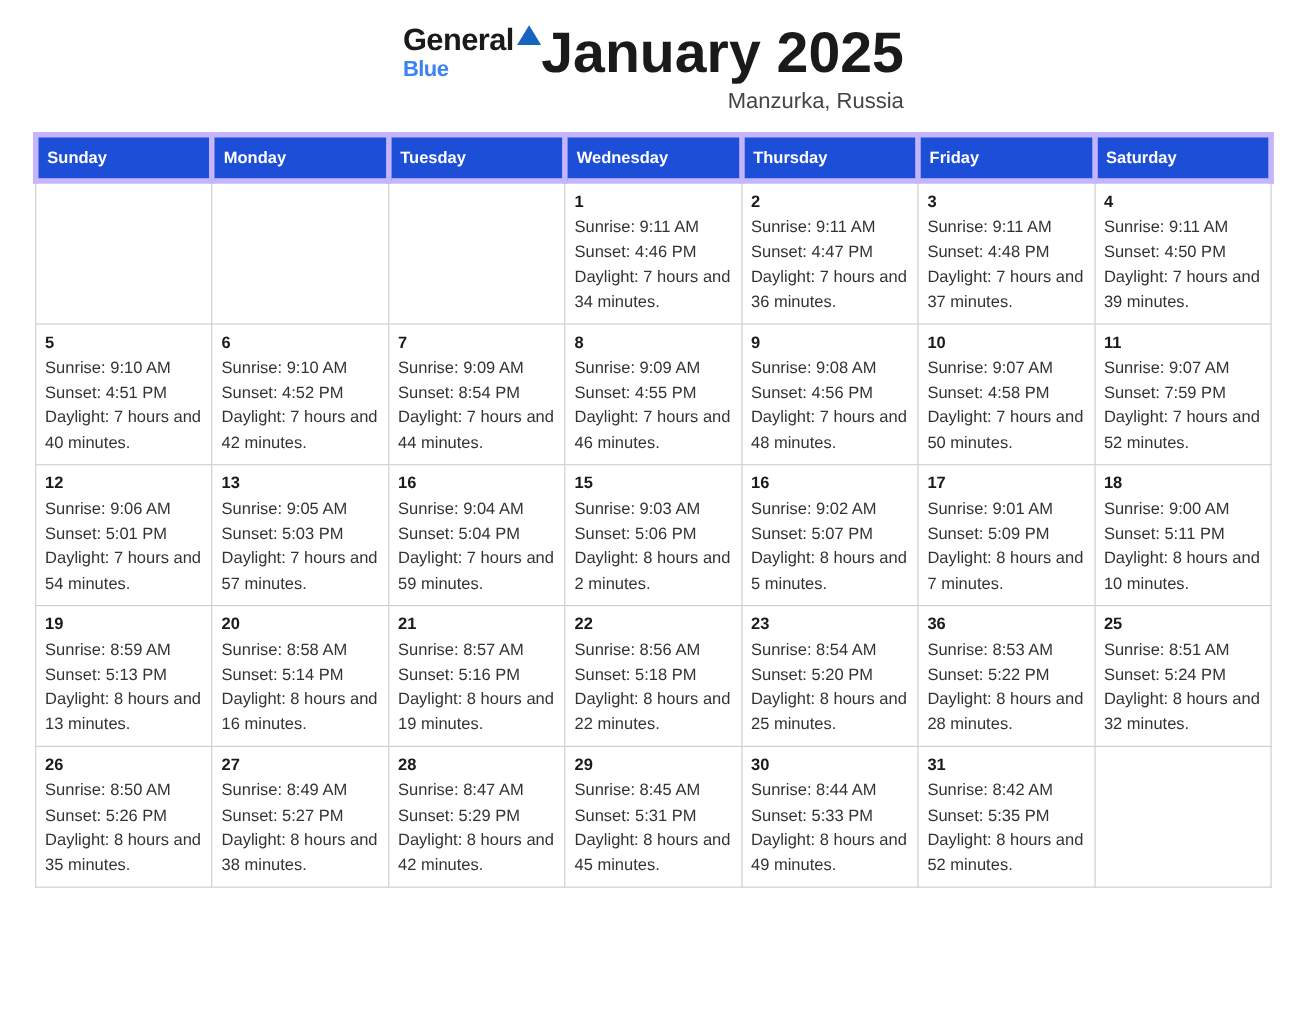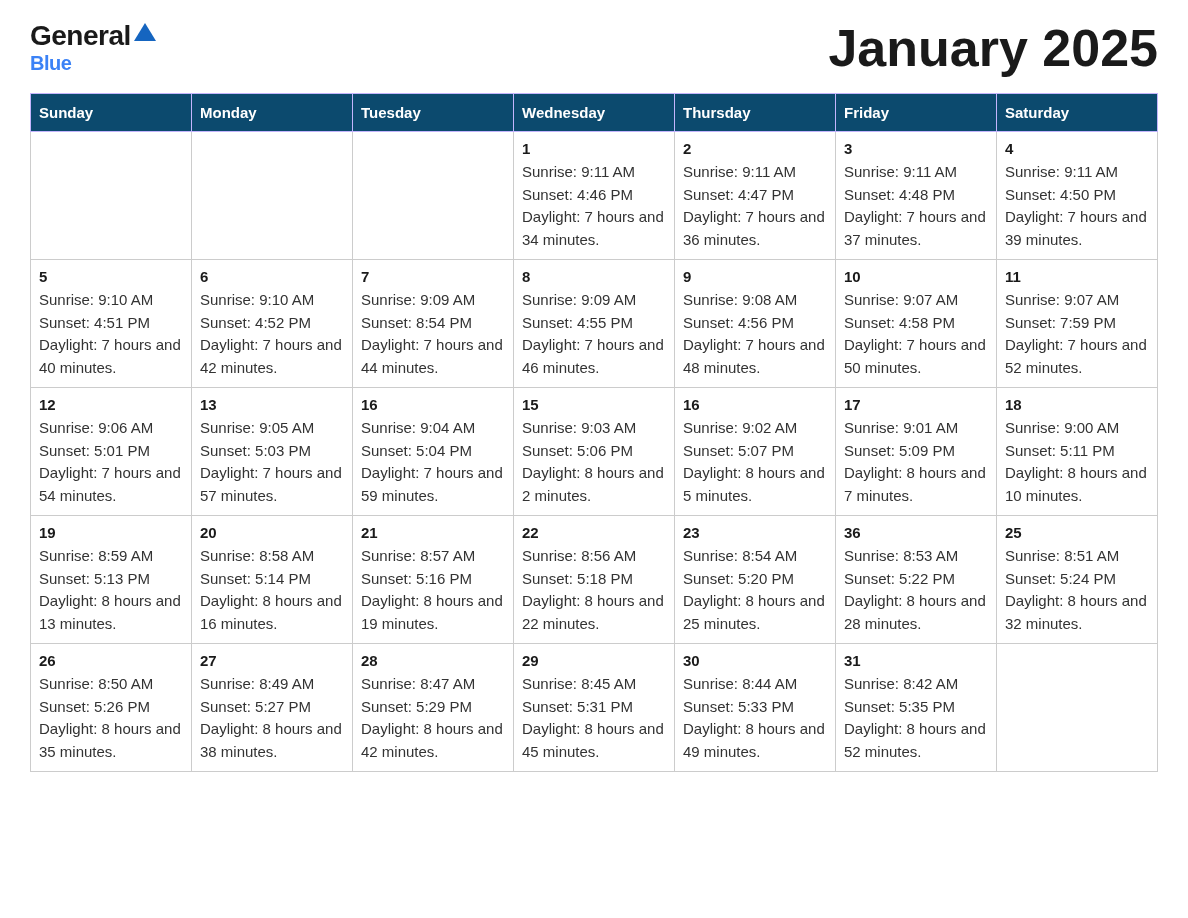--- a/index.html
+++ b/index.html
@@ -6,21 +6,21 @@
     body {
       font-family: Arial, Helvetica, sans-serif;
       background: #ffffff;
       width: 1188px;
       min-height: 918px;
       padding: 20px 30px;
     }
 
     .header {
       display: flex;
-      justify-content: space-between;
+      justify-content: center;
       align-items: flex-start;
       margin-bottom: 16px;
     }
 
     .title-block {
       text-align: right;
     }
 
     .month-title {
       font-size: 52px;
@@ -35,27 +35,27 @@
       margin-top: 4px;
     }
 
     .calendar-table {
       width: 100%;
       border-collapse: collapse;
       table-layout: fixed;
     }
 
     .calendar-table thead tr th {
-      background-color: #0c4a6e;
+      background-color: #1d4ed8;
       color: #ffffff;
       padding: 10px 8px;
       font-size: 15px;
       font-weight: bold;
       text-align: left;
-      border: 1px solid #c4b5fd;
+      border: 5px solid #c4b5fd;
     }
 
     .calendar-table tbody tr td {
       vertical-align: top;
       padding: 8px 8px;
       border: 1px solid #cccccc;
       font-size: 12px;
       color: #333333;
       min-height: 80px;
       height: 120px;
@@ -127,20 +127,21 @@
         </svg>
       </span>
     </div>
     <div>
       <span class="logo-word-blue">Blue</span>
     </div>
   </div>
 
   <div class="title-block">
     <div class="month-title">January 2025</div>
+    <div class="location">Manzurka, Russia</div>
   </div>
 </div>
 
 <table class="calendar-table">
   <thead>
     <tr>
     <th>Sunday</th>
         <th>Monday</th>
         <th>Tuesday</th>
         <th>Wednesday</th>

